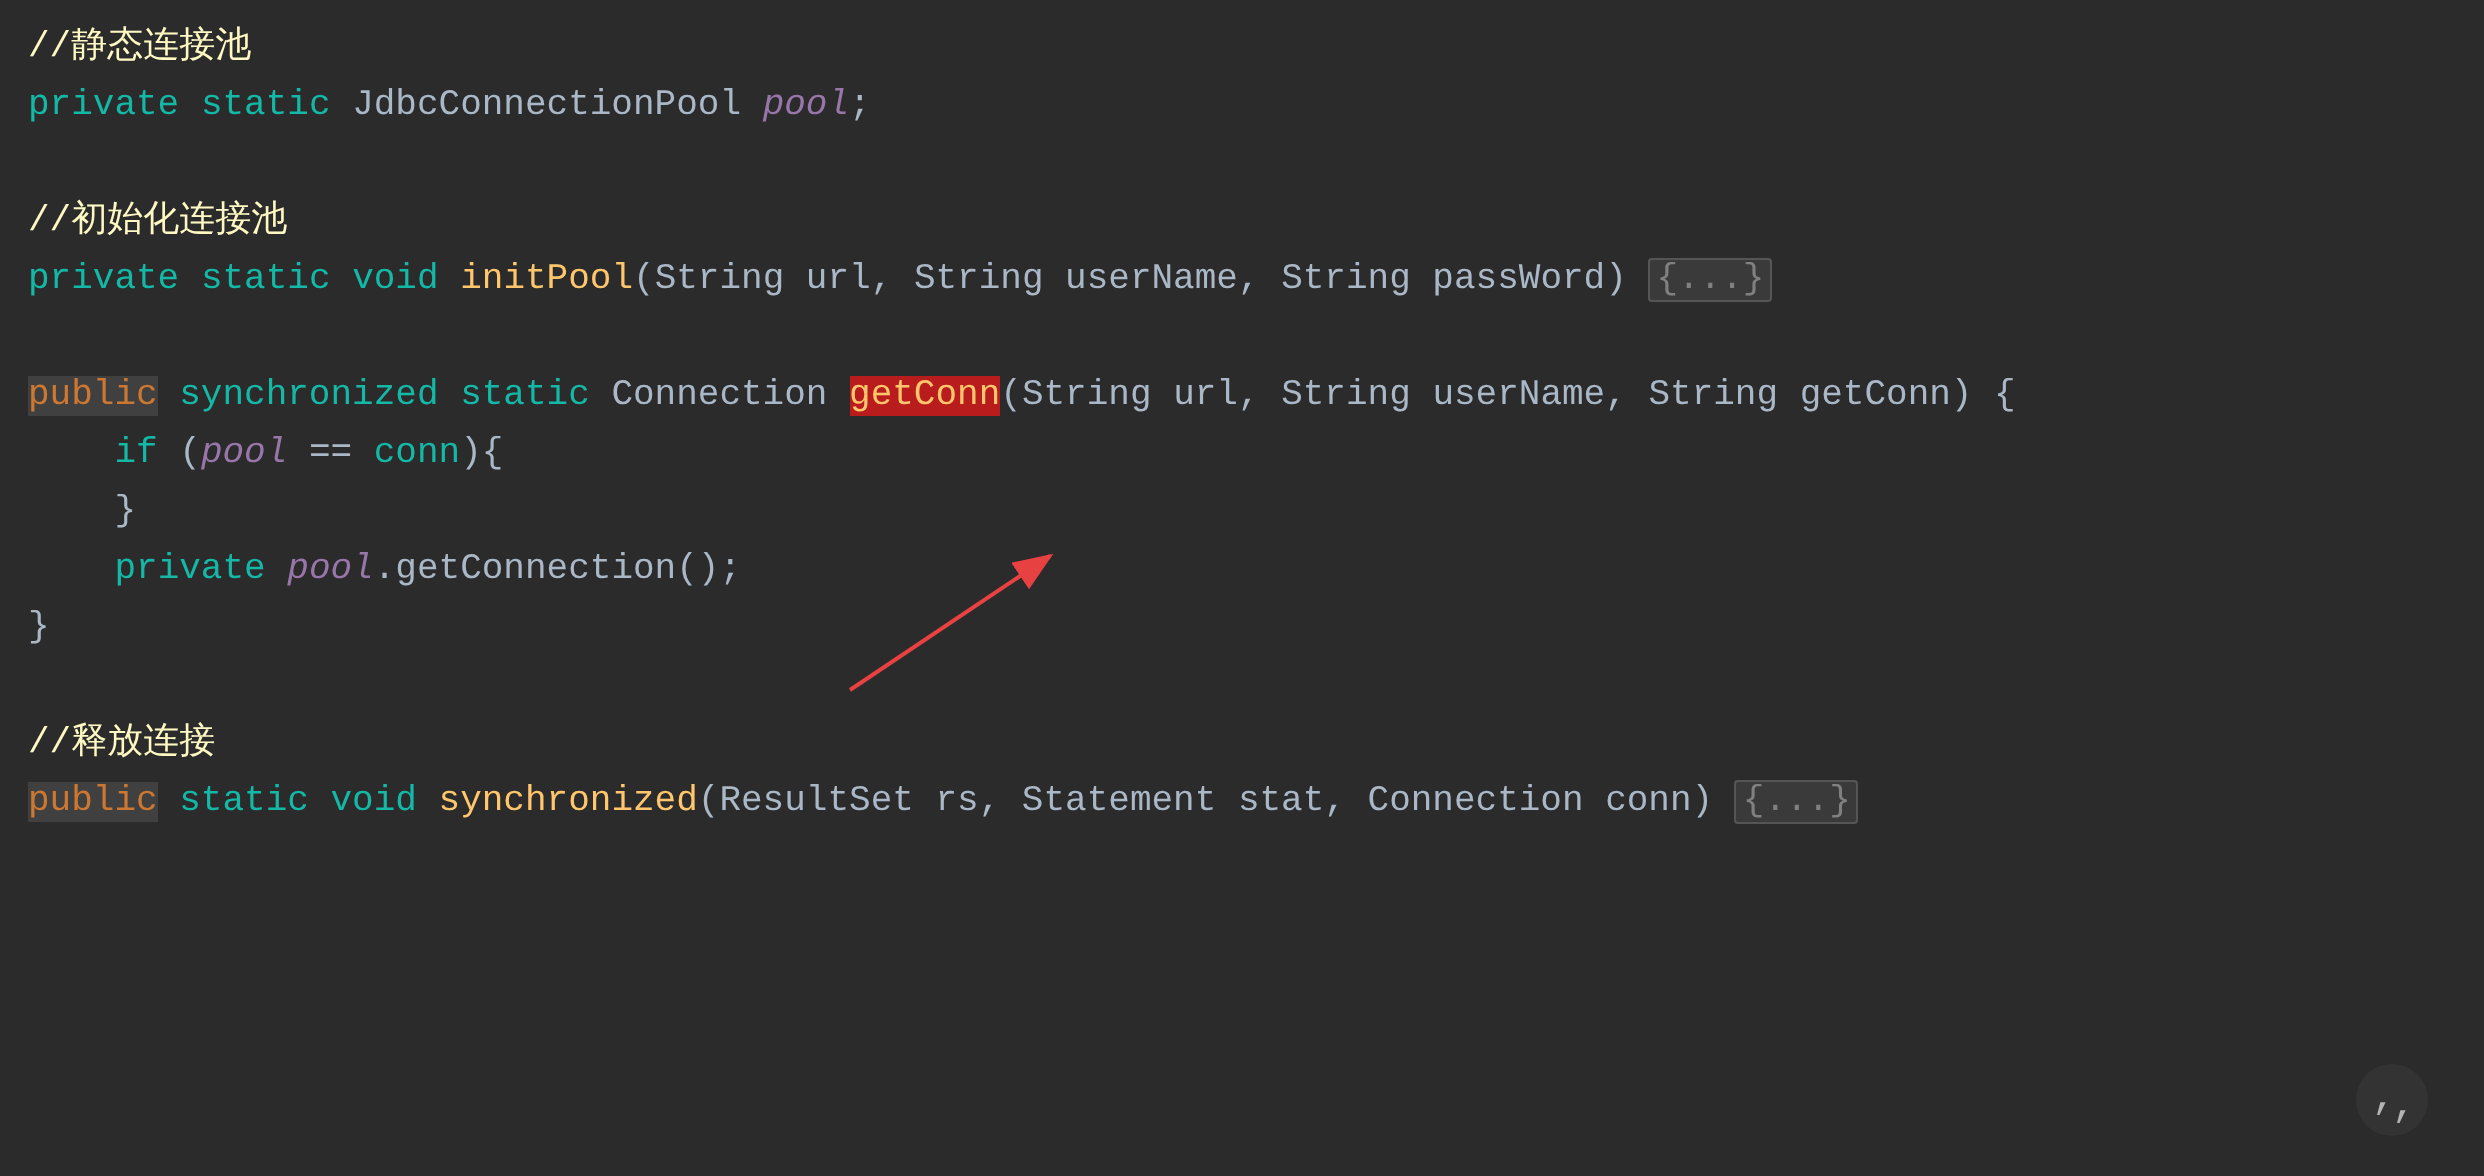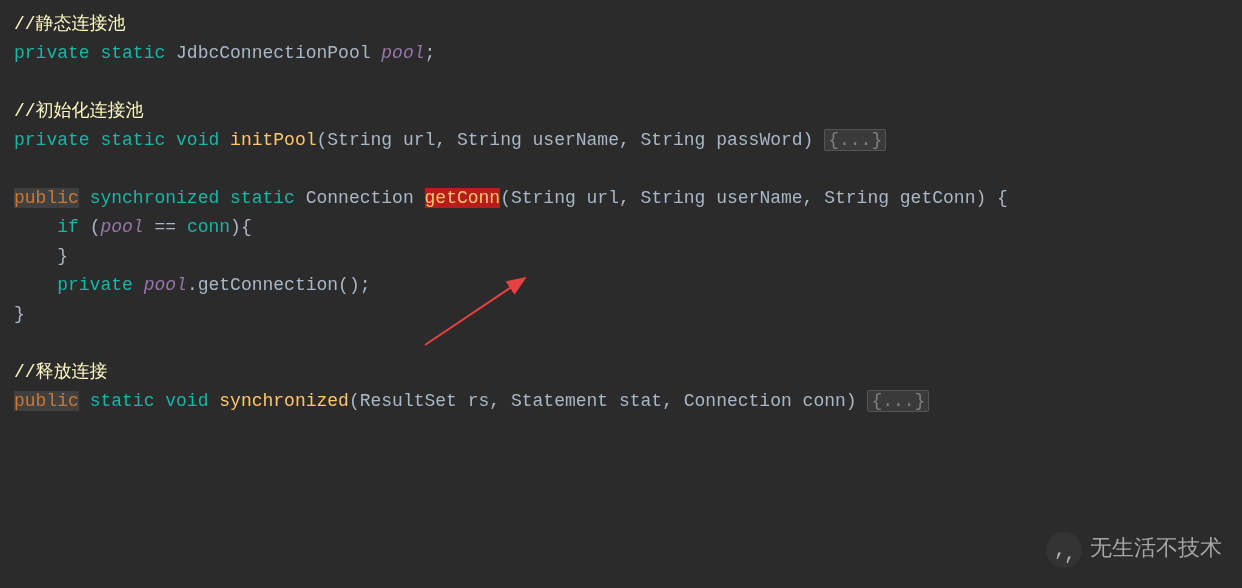--- a/index.html
+++ b/index.html
@@ -133,14 +133,13 @@
   <defs>
     <marker id="arrowhead" markerWidth="10" markerHeight="8" refX="9" refY="4" orient="auto">
       <polygon points="0 0, 10 4, 0 8" fill="#e84141"></polygon>
     </marker>
   </defs>
   <line x1="5" y1="75" x2="105" y2="8" stroke="#e84141" stroke-width="2" marker-end="url(#arrowhead)"></line>
 </svg>
 
 <div class="watermark">
   <div class="watermark-icon"></div>
-  <span>无生活不技术</span>
 </div>
 
 </body></html>

